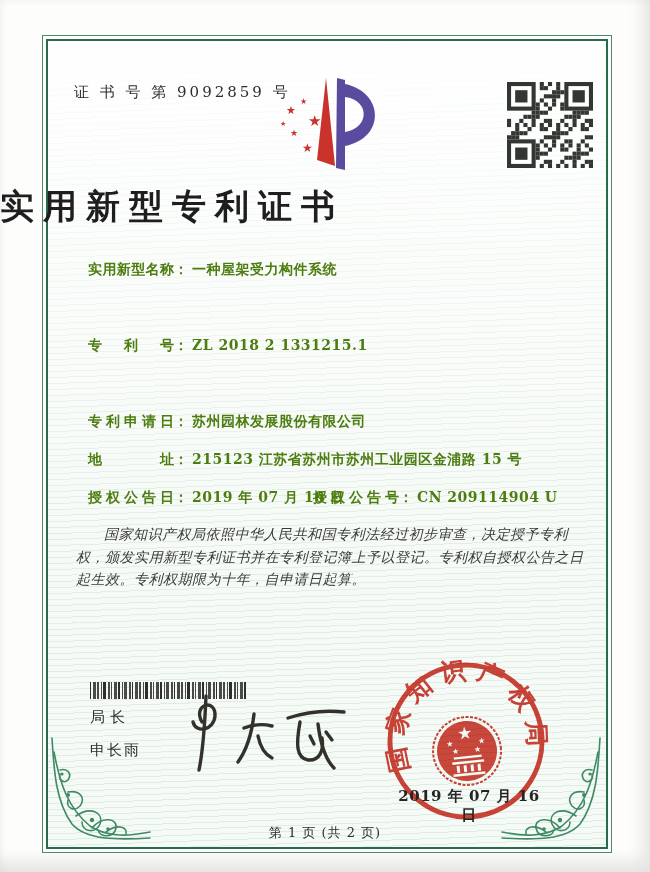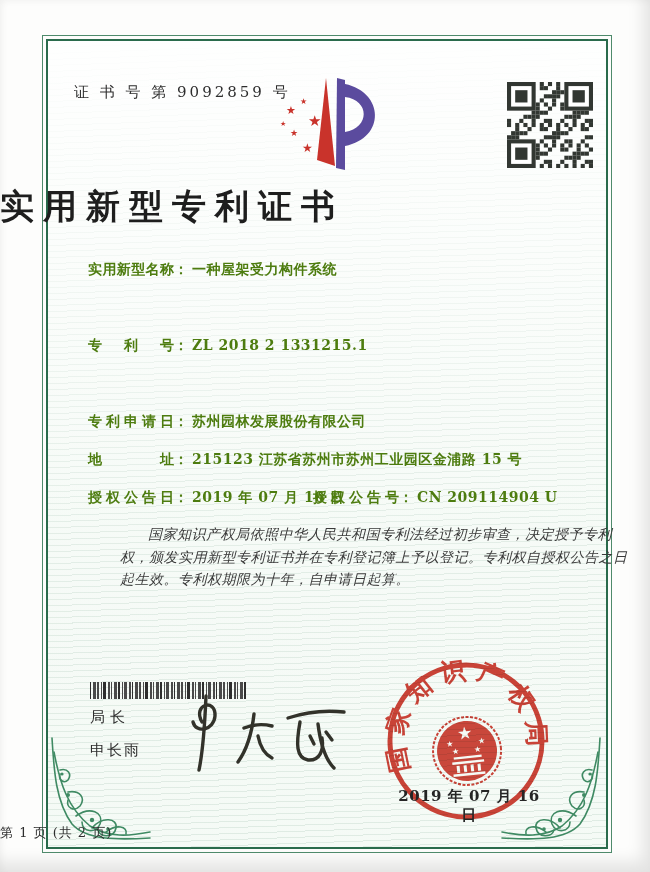--- a/index.html
+++ b/index.html
@@ -34,34 +34,33 @@
   .frow{position:absolute;left:88px;font-size:14px;white-space:nowrap;color:#4d7c0f;font-weight:bold;}
   .flabel{display:inline-block;width:86px;text-align:justify;text-align-last:justify;vertical-align:bottom;}
   .fcolon{display:inline-block;margin-right:4px;}
   .fvalue{letter-spacing:0.5px;}
   .r0{top:261px}.r1{top:299px}.r2{top:337px}.r3{top:375px}.r4{top:413px}.r5{top:451px}.r6{top:489px}
   .pair2{position:absolute;left:225px;top:0;}
   .body-text{
     position:absolute;left:76px;top:523px;width:510px;
     font-size:14px;line-height:22.5px;letter-spacing:0.5px;color:#3a3a3a;
     font-style:italic;
-    margin-left:44px;
   }
   .body-text p{margin:0;text-indent:2em;}
   .barcode{position:absolute;left:90px;top:682px;width:160px;height:17px;}
   .signer-title{position:absolute;left:90px;top:708px;font-size:15px;letter-spacing:5px;color:#2d2d2d;}
   .signer-name{position:absolute;left:90px;top:741px;font-size:15px;letter-spacing:2px;color:#2d2d2d;}
   .signature{position:absolute;left:168px;top:688px;width:190px;height:96px;}
   .seal{position:absolute;left:382px;top:657px;width:168px;height:168px;transform:rotate(-6deg);mix-blend-mode:multiply;opacity:0.93;}
   .seal-date{
     position:absolute;left:394px;top:787px;width:150px;text-align:center;
     font-size:15px;font-weight:600;color:#252525;letter-spacing:0.5px;
   }
   .footer{
-    position:absolute;left:0;top:824px;width:100%;
+    position:absolute;left:0;top:824px;width:100%;text-align:center;
     font-size:13px;color:#2d2d2d;letter-spacing:1px;
   }
   .ornL{position:absolute;left:46px;top:732px;width:112px;height:114px;}
   .ornR{position:absolute;left:494px;top:732px;width:112px;height:114px;transform:scaleX(-1);}
 </style>
 </head>
 <body>
 
 <div class="paper">
   <div class="frame-outer">

